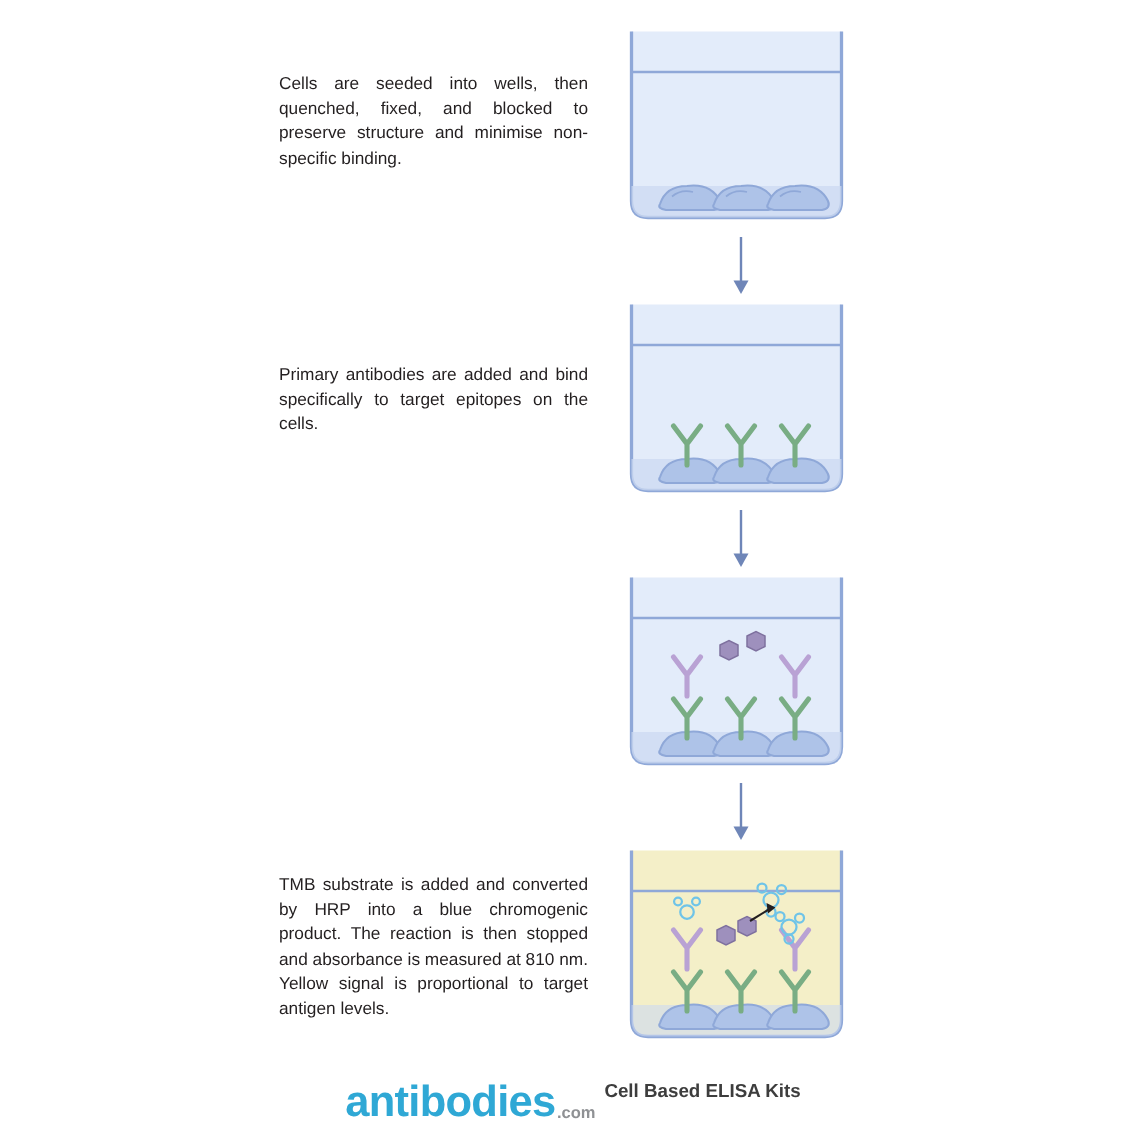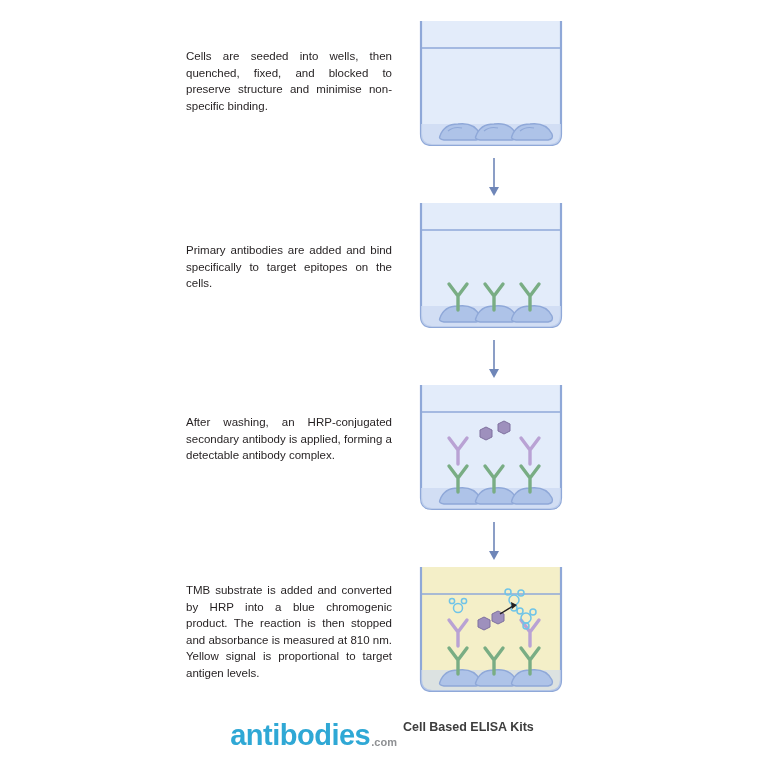--- a/index.html
+++ b/index.html
@@ -131,21 +131,20 @@
   </div>
 
   <div class="arrow" style="top:340px;">
     <svg width="14" height="40" viewBox="0 0 14 40" xmlns="http://www.w3.org/2000/svg">
       <line x1="7" y1="0" x2="7" y2="30" stroke="#6f86b8" stroke-width="1.6"></line>
       <path d="M2 29 L7 38 L12 29 Z" fill="#6f86b8"></path>
     </svg>
   </div>
 
   <div class="step" style="top:364px;height:170px;">
-    <div class="step-text" style="top:50px;">After washing, an HRP-conjugated secondary antibody is applied, forming a detectable antibody complex.</div>
     <div class="well-wrap" style="top:18px;">
       <svg width="146" height="140" viewBox="0 0 146 140" xmlns="http://www.w3.org/2000/svg">
         <path d="M3 3 L3 116 Q3 127 14 127 L132 127 Q143 127 143 116 L143 3" fill="#e3ecfa" stroke="#8fa8d8" stroke-width="2.2"></path>
         <line x1="4" y1="30" x2="142" y2="30" stroke="#8fa8d8" stroke-width="1.6"></line>
         <path d="M3 106 L3 116 Q3 127 14 127 L132 127 Q143 127 143 116 L143 106 Z" fill="#ccd9f1" opacity="0.75"></path>
         <g>
           <path d="M22 118 q4 -12 18 -12 q16 -2 22 10 q2 5 -4 6 l-32 0 q-6 -1 -4 -4 z" fill="#aec3e8" stroke="#8fa8d8" stroke-width="1.4"></path>
           <path d="M58 118 q4 -12 18 -12 q16 -2 22 10 q2 5 -4 6 l-32 0 q-6 -1 -4 -4 z" fill="#aec3e8" stroke="#8fa8d8" stroke-width="1.4"></path>
           <path d="M94 118 q4 -12 18 -12 q16 -2 22 10 q2 5 -4 6 l-32 0 q-6 -1 -4 -4 z" fill="#aec3e8" stroke="#8fa8d8" stroke-width="1.4"></path>
         </g>

